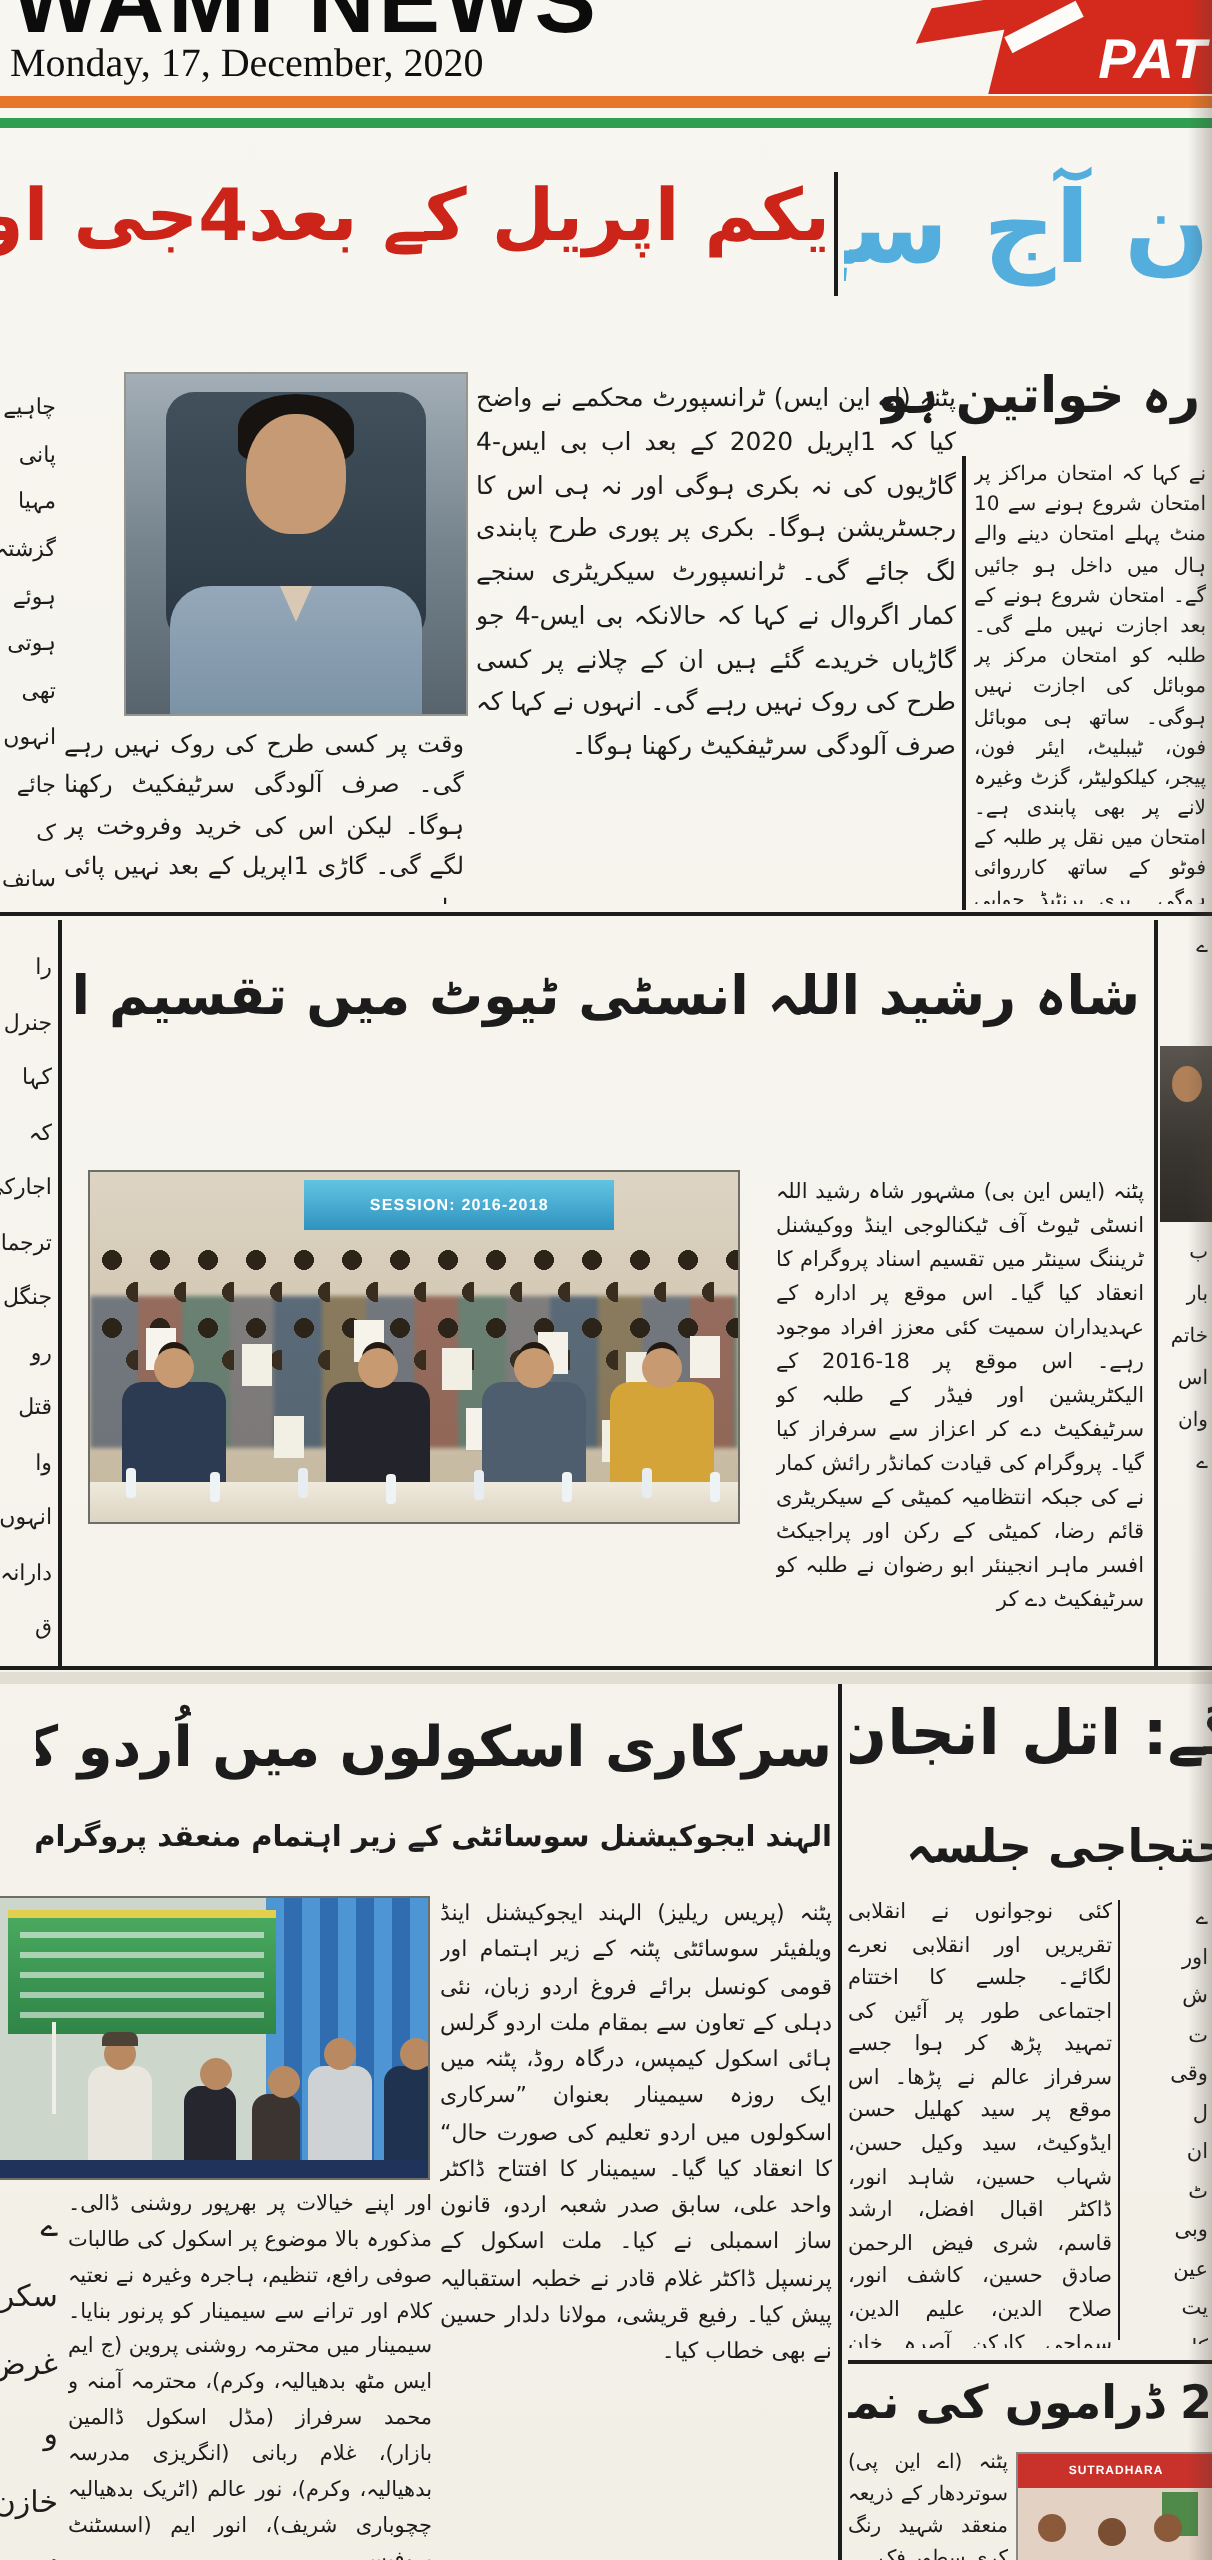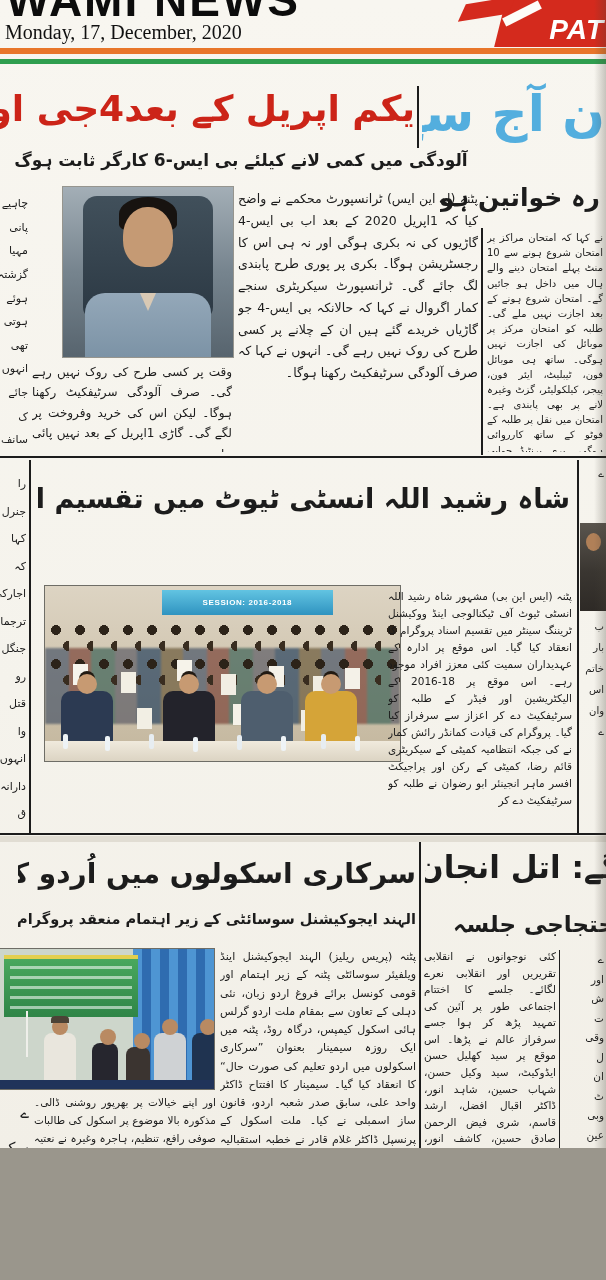--- a/index.html
+++ b/index.html
@@ -1,16 +1,16 @@
 <!DOCTYPE html>
 <html><head>
 <meta charset="utf-8">
 <style>
   html,body{margin:0;padding:0;background:#9a968c;}
-  .page{position:relative;width:606px;height:1148px;margin:0 auto;overflow:hidden;
+  .page{position:relative;width:606px;height:1280px;margin:0 auto;overflow:hidden;
         background:linear-gradient(180deg,#f8f6f0 0%,#f5f3ec 60%,#f2efe7 100%);
         font-family:"Liberation Sans",sans-serif;color:#1b1b1b;}
   .abs{position:absolute;}
   .ur{direction:rtl;font-family:"DejaVu Sans",sans-serif;color:#1c1c1c;}
   .just{text-align:justify;overflow:hidden;}
   .hl{font-weight:700;white-space:nowrap;overflow:hidden;line-height:1.25;}
   .frag{white-space:pre-line;overflow:hidden;}
   .rule{background:#1c1c1c;}
   
   .mast-title{left:6px;top:-27px;font:800 46px "Liberation Sans",sans-serif;letter-spacing:2px;color:#0c0c0c;}
@@ -25,21 +25,21 @@
   .ph1{left:62px;top:186px;width:170px;height:170px;border:1px solid #96958e;overflow:hidden;
        background:linear-gradient(180deg,#a3aeb6 0%,#76848e 50%,#57646e 100%);}
   .ph1-chair{left:12%;top:5%;width:76%;height:74%;background:linear-gradient(180deg,#41505b,#2b3843);border-radius:14px;}
   .ph1-hair{left:50%;top:10px;transform:translateX(-50%);width:58px;height:34px;border-radius:50% 50% 20% 20%;background:#171310;}
   .ph1-head{left:50%;top:20px;transform:translateX(-50%);width:50px;height:60px;border-radius:48% 48% 44% 44%;background:#c59a74;}
   .ph1-shirt{left:50%;bottom:-2px;transform:translateX(-50%);width:126px;height:66px;border-radius:20px 20px 0 0;
        background:linear-gradient(180deg,#94a8b9,#7b92a5);}
   .ph1-collar{left:50%;bottom:46px;transform:translateX(-50%);width:16px;height:18px;background:#d9c9b4;clip-path:polygon(50% 100%,0 0,100% 0);}
   
   .ph2{left:44px;top:585px;width:324px;height:175px;border:1px solid #6e6d66;overflow:hidden;
-       background:linear-gradient(180deg,#ddd4c3 0%,#cfc4ae 55%,#c3b69d 100%);padding-left:31px;}
+       background:linear-gradient(180deg,#ddd4c3 0%,#cfc4ae 55%,#c3b69d 100%);}
   .ph2-banner{left:33%;top:4px;width:48%;height:25px;background:linear-gradient(180deg,#62c4e2,#2f93c0);
        display:flex;align-items:center;justify-content:center;color:#fff;font:700 8px "Liberation Sans",sans-serif;letter-spacing:.6px;}
   .ph2-shirts{left:0;top:62px;width:100%;height:76px;opacity:.7;filter:blur(1px);
        background:repeating-linear-gradient(90deg,#4a5668 0 24px,#7a4438 24px 46px,#3d6257 46px 70px,#5d5d66 70px 92px,#27425e 92px 116px,#6b5a3a 116px 138px);}
   .ph2-heads{left:0;top:34px;width:100%;height:66px;
        background-image:radial-gradient(circle 5px at 11px 10px,#2c2319 98%,transparent),radial-gradient(circle 5px at 23px 26px,#392d20 98%,transparent);
        background-size:24px 34px;}
   .ph2-certs{left:28px;top:78px;width:15px;height:21px;background:#f6f4ec;
        box-shadow:48px 8px #f2efe4,104px -4px #f6f3ea,148px 10px #f1eee3,196px 2px #f5f2e9,240px 12px #f0ede2,272px 4px #f4f1e8,64px 44px #f2efe4,160px 40px #f5f2e9,228px 46px #f1eee3;}
   .sit{bottom:14px;width:52px;height:56px;border-radius:10px 10px 0 0;}
@@ -84,21 +84,20 @@
   <div class="abs mast-date">Monday, 17, December, 2020</div>
   <div class="abs badge-main"></div>
   <div class="abs badge-wing"></div>
   <div class="abs badge-cut"></div>
   <div class="abs badge-text">PAT</div>
   <div class="abs stripe-o"></div>
   <div class="abs stripe-g"></div>
 
   <div class="abs ur hl" style="left:0;top:86px;width:415px;height:56px;font-size:36px;color:#cc2418;">یکم اپریل کے بعد4جی اور5جی گاڑیوں ک</div>
   <div class="abs rule" style="left:417px;top:86px;width:2px;height:62px;"></div>
-  <div class="abs ur hl" style="left:12px;top:150px;width:458px;font-size:17px;text-align:center;">آلودگی میں کمی لانے کیلئے بی ایس-6 کارگر ثابت ہوگ</div>
   <div class="abs ur frag" style="left:0;top:192px;width:28px;height:260px;font-size:11px;line-height:2.15;">چاہیے
 پانی مہیا
 گزشتہ
 ہوئے
 ہوتی تھی
 انہوں
 جائے ک
 سانف
 31مار
 بعد کوئی

